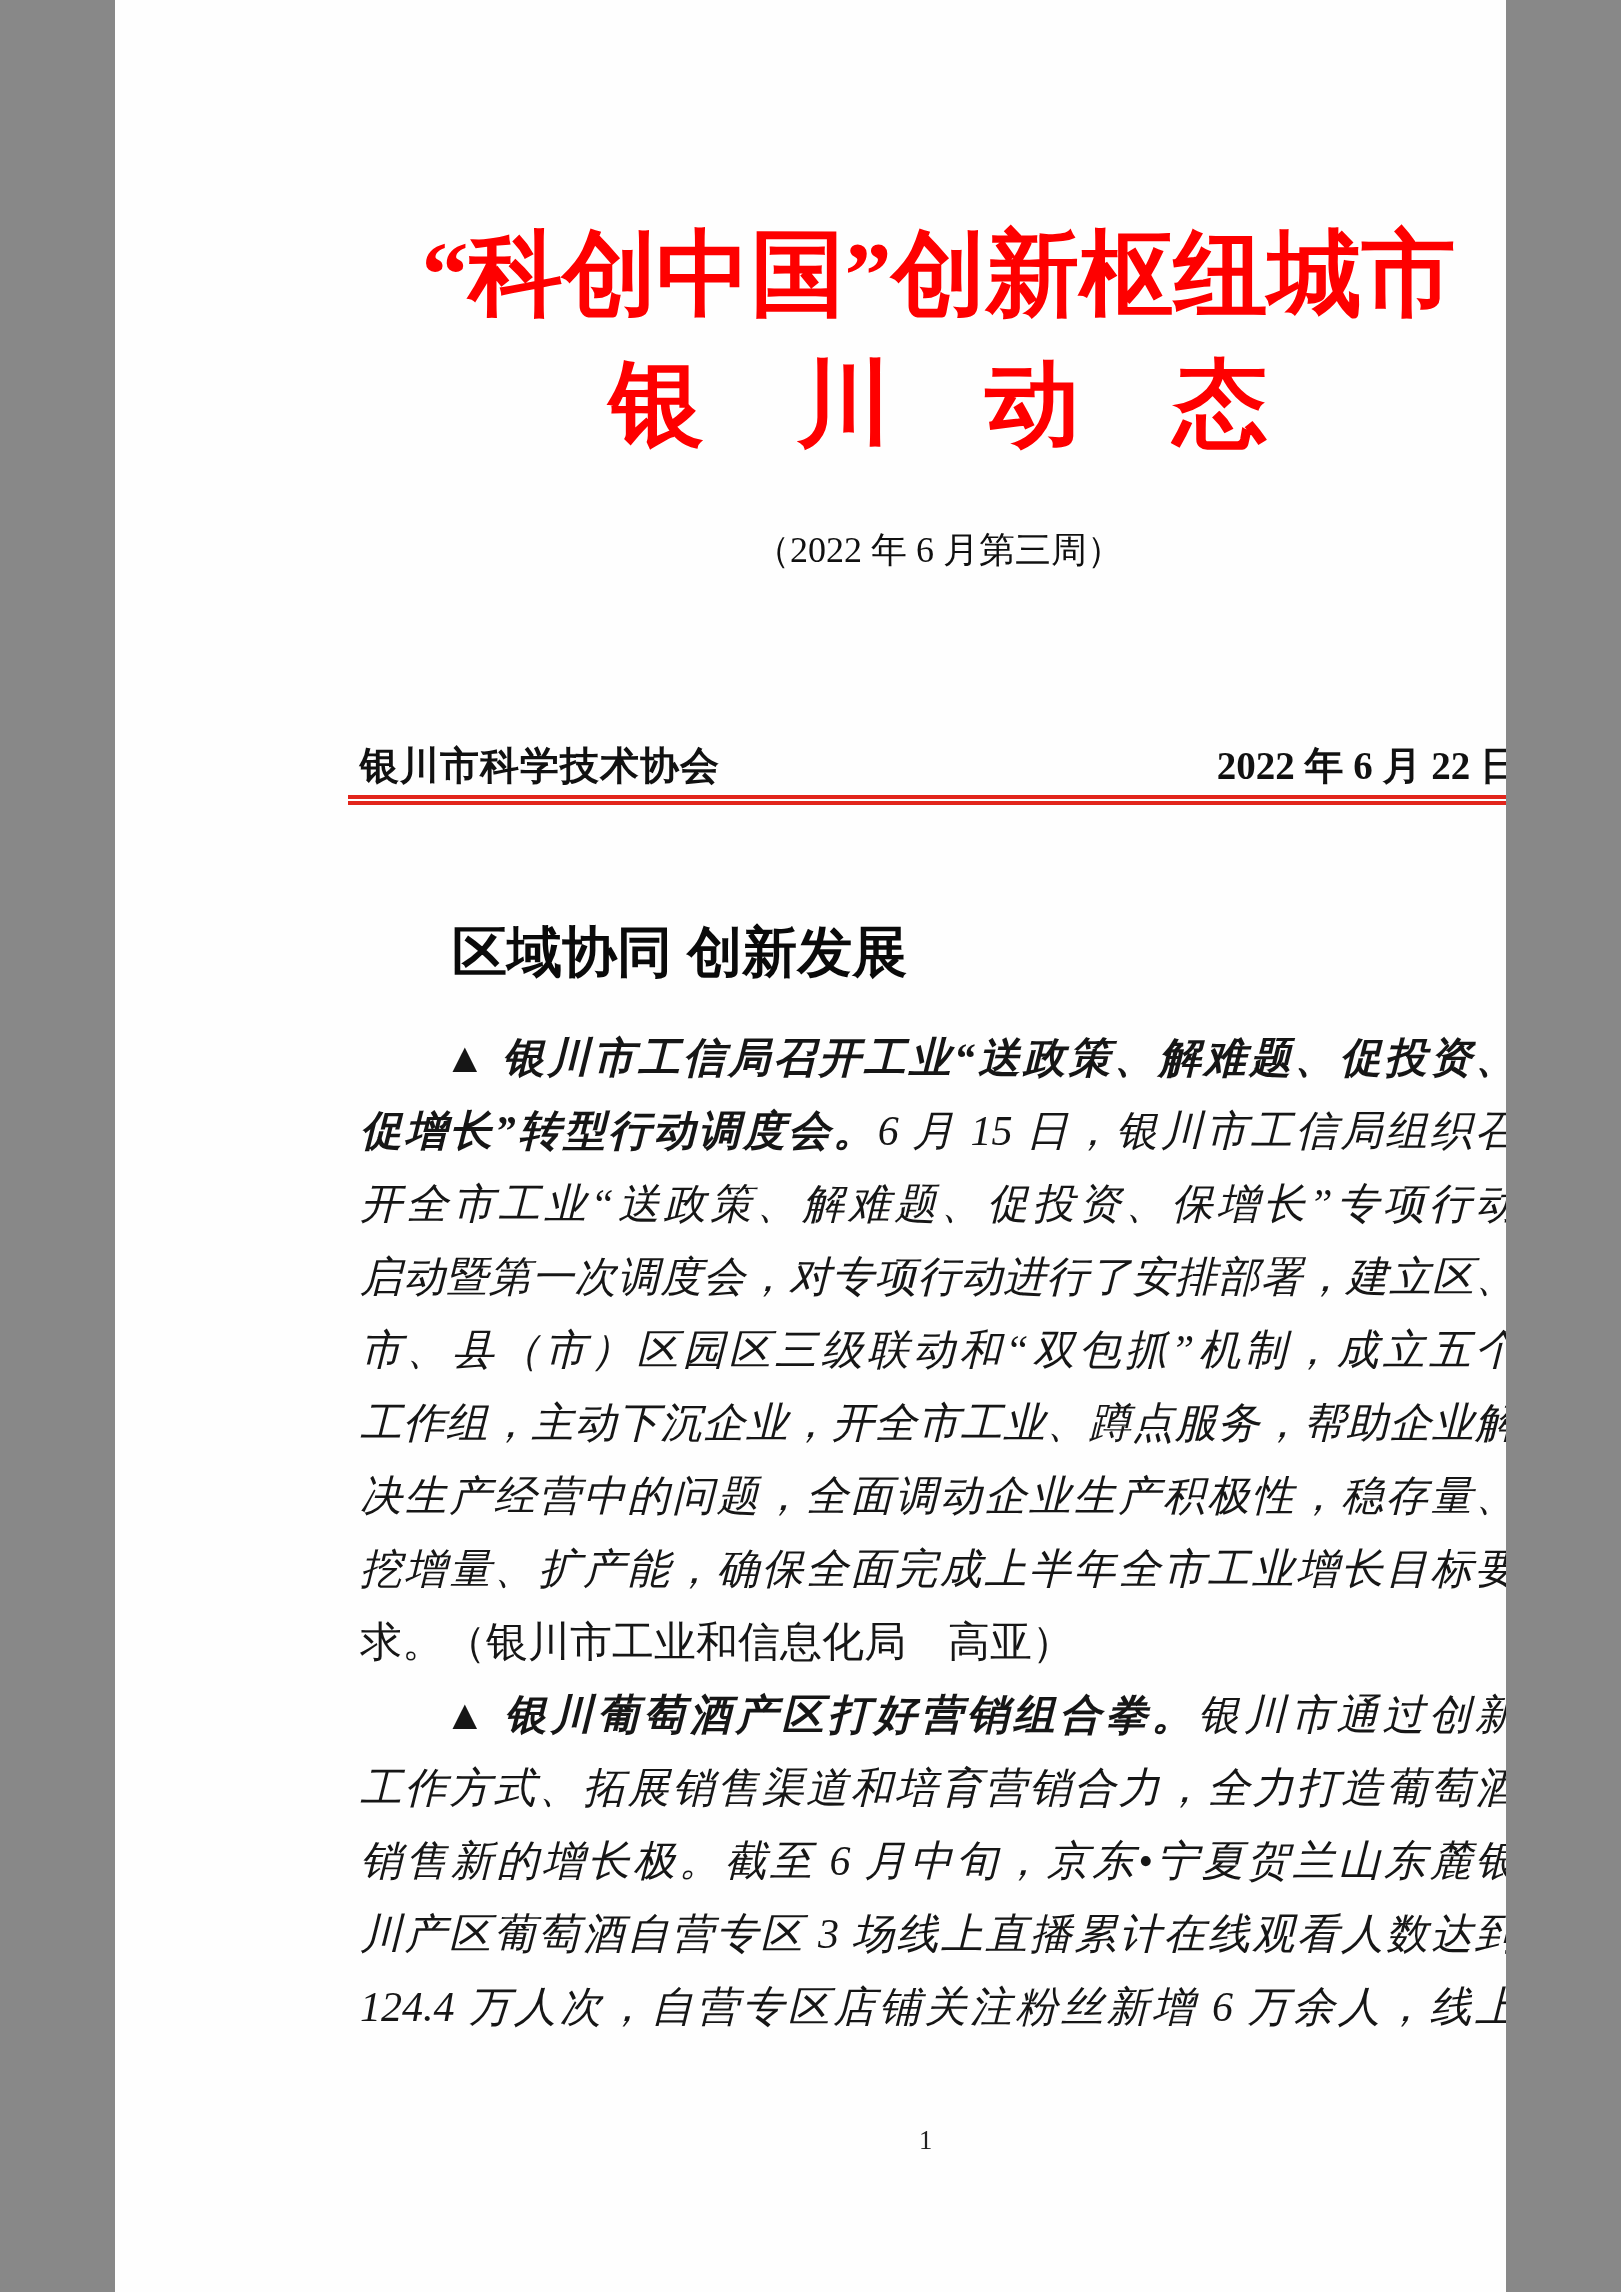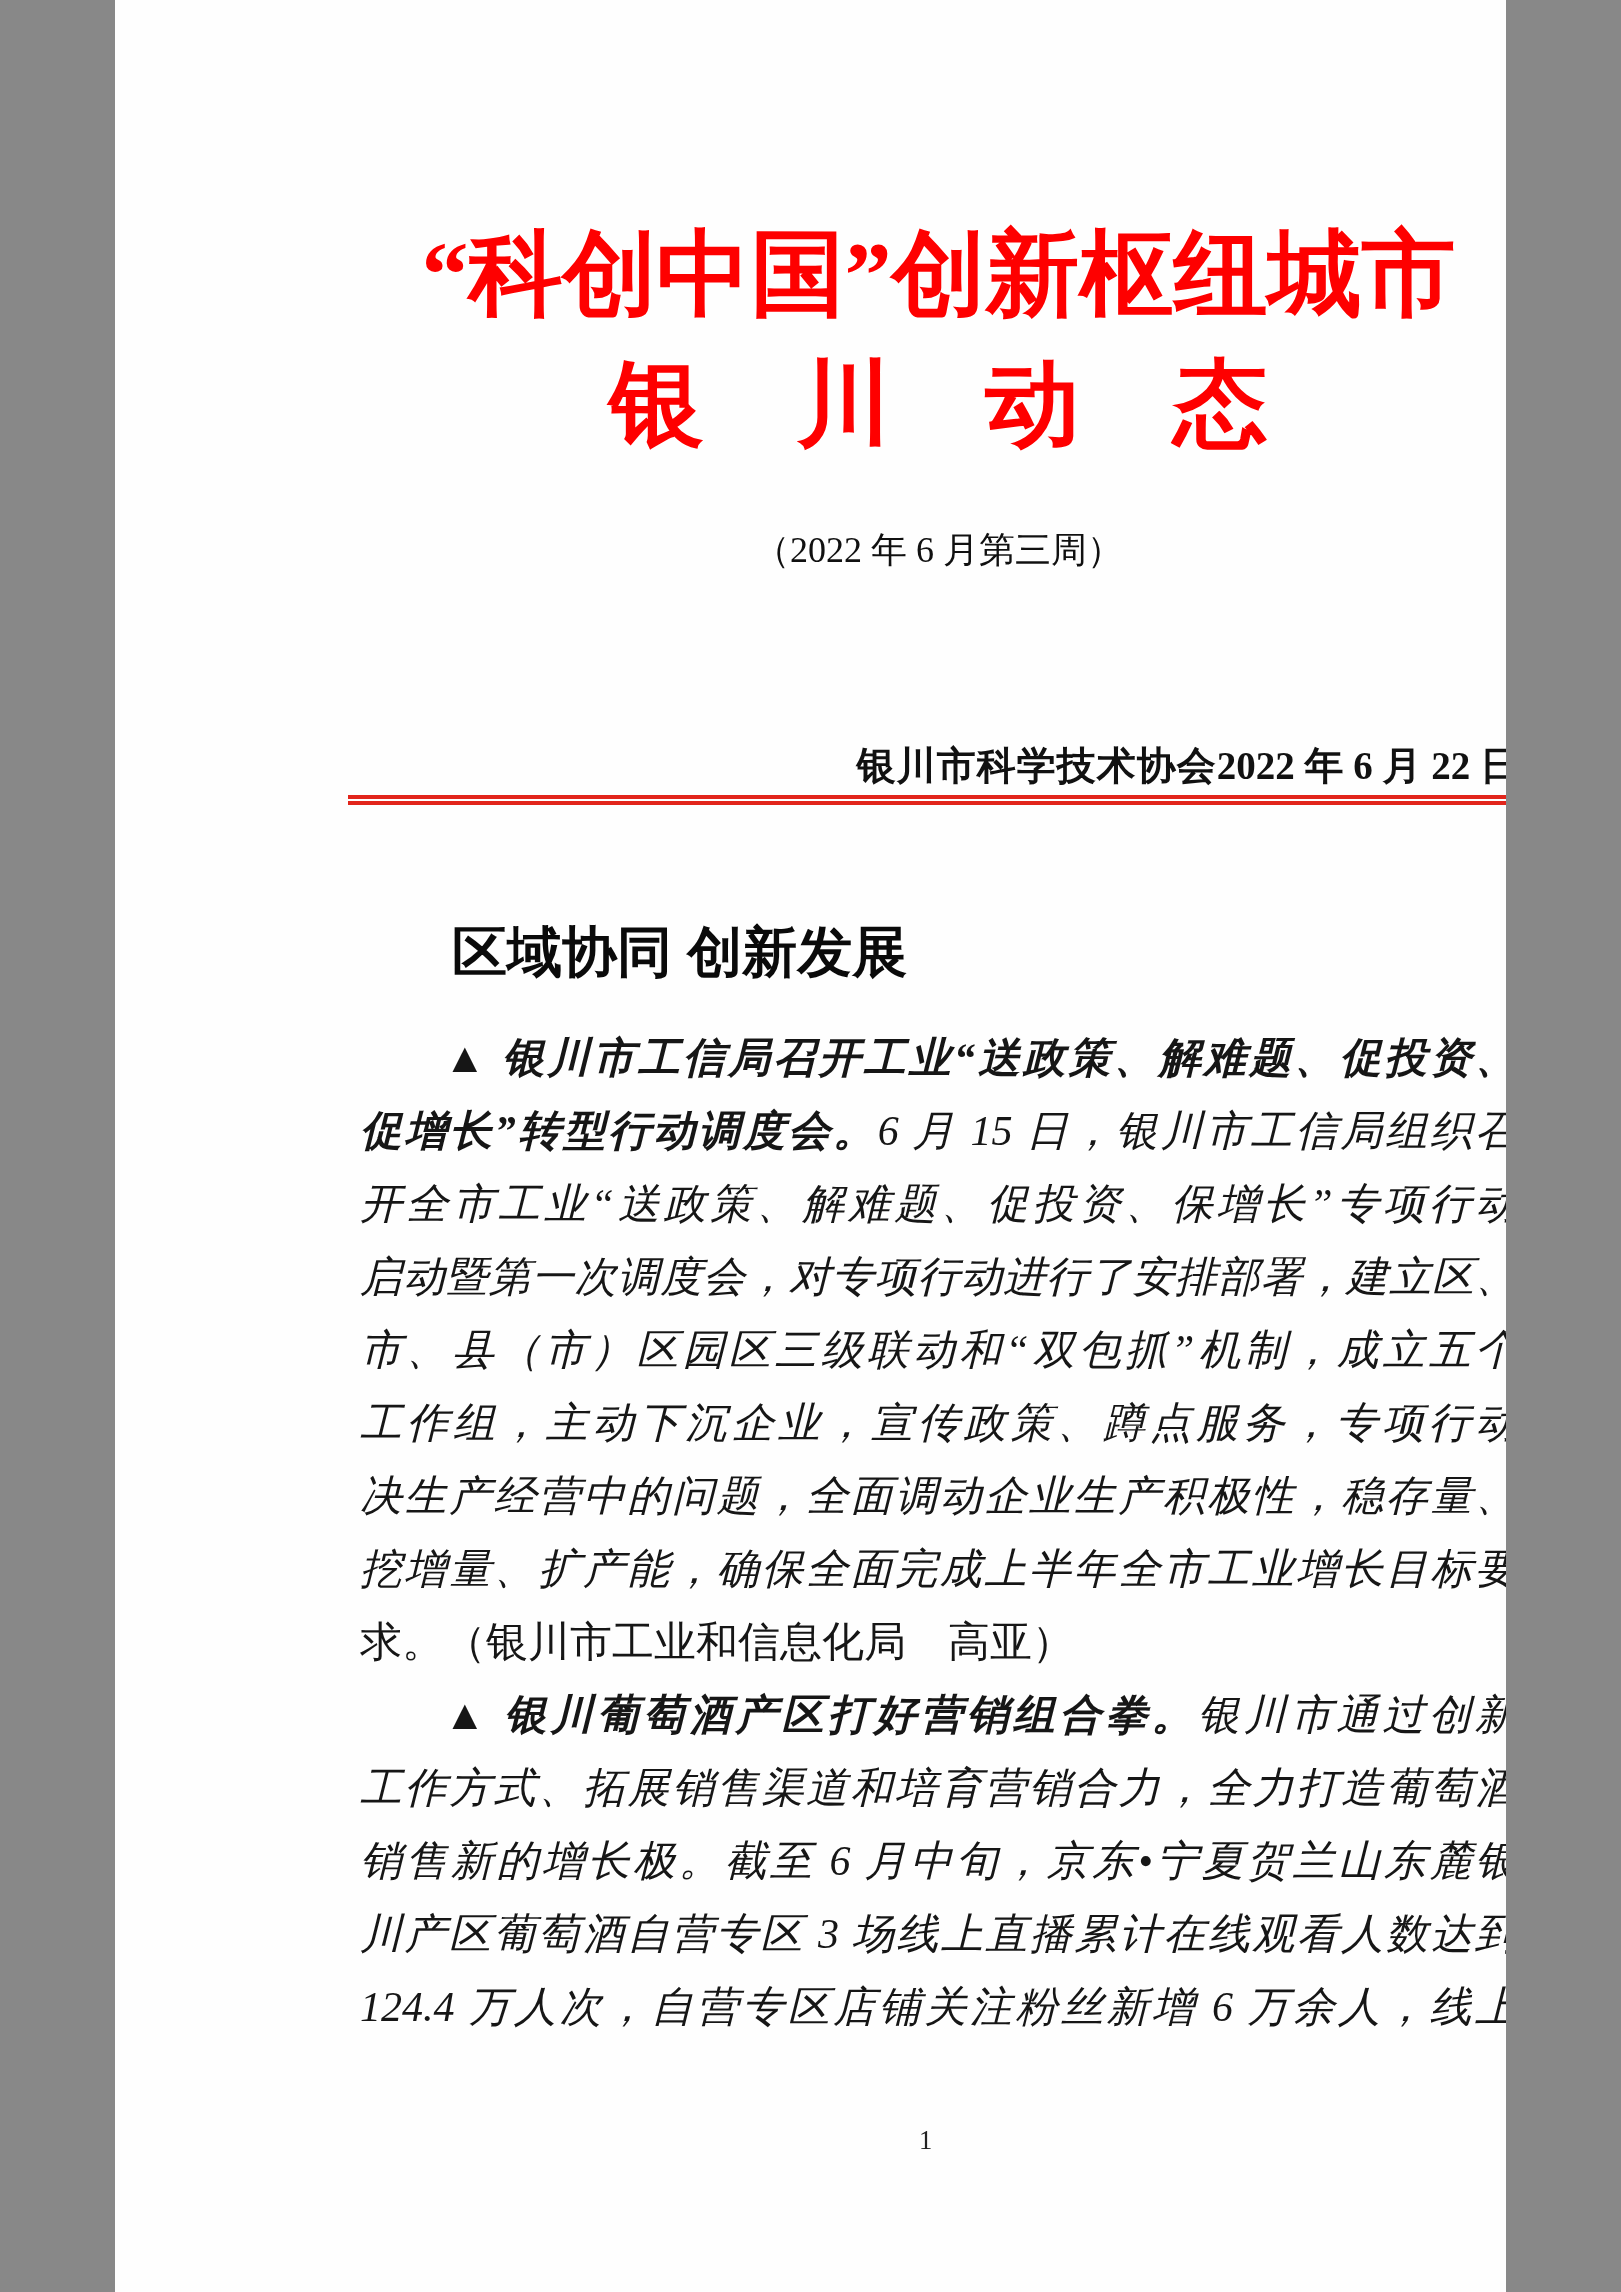--- a/index.html
+++ b/index.html
@@ -23,21 +23,21 @@
   .title-1{top:227px;}
   .title-2{top:357px;}
   .subtitle{
     position:absolute;top:531px;left:245px;width:1157px;
     text-align:center;
     font-size:36px;line-height:1.1;
     color:#101010;
   }
   .masthead{
     position:absolute;top:745px;left:245px;width:1159px;
-    display:flex;justify-content:flex-end;align-items:baseline;
+    display:flex;justify-content:space-between;align-items:baseline;
     font-size:39px;line-height:1.1;
   }
   .issuer{
     font-family:"Liberation Sans","DejaVu Sans",sans-serif;
     font-weight:700;letter-spacing:1px;
   }
   .issue-date{
     font-family:"Liberation Serif","DejaVu Serif",serif;
     font-weight:700;
   }
@@ -92,21 +92,21 @@
   <div class="double-rule" style="border-color: rgb(226, 37, 27);"></div>
 
   <h2 class="section-heading">区域协同 创新发展</h2>
 
   <div class="article-body" id="body-lines">
       <div class="bline just ind"><b>▲ 银川市工信局召开工业“送政策、解难题、促投资、</b></div>
       <div class="bline just"><b>促增长”转型行动调度会。</b><span>6 月 15 日，银川市工信局组织召</span></div>
       <div class="bline just"><span>开全市工业“送政策、解难题、促投资、保增长”专项行动</span></div>
       <div class="bline just"><span>启动暨第一次调度会，对专项行动进行了安排部署，建立区、</span></div>
       <div class="bline just"><span>市、县（市）区园区三级联动和“双包抓”机制，成立五个</span></div>
-      <div class="bline just"><span>工作组，主动下沉企业，宣传政策、蹲点服务，专项行动</span></div>
+      <div class="bline just"><span>工作组，主动下沉企业，开全市工业、蹲点服务，帮助企业解</span></div>
       <div class="bline just"><span>决生产经营中的问题，全面调动企业生产积极性，稳存量、</span></div>
       <div class="bline just"><span>挖增量、扩产能，确保全面完成上半年全市工业增长目标要</span></div>
       <div class="bline"><span>求。（银川市工业和信息化局　高亚）</span></div>
       <div class="bline just ind"><b>▲ 银川葡萄酒产区打好营销组合拳。</b><span>银川市通过创新</span></div>
       <div class="bline just"><span>工作方式、拓展销售渠道和培育营销合力，全力打造葡萄酒</span></div>
       <div class="bline just"><span>销售新的增长极。截至 6 月中旬，京东•宁夏贺兰山东麓银</span></div>
       <div class="bline just"><span>川产区葡萄酒自营专区 3 场线上直播累计在线观看人数达到</span></div>
       <div class="bline just"><span>124.4 万人次，自营专区店铺关注粉丝新增 6 万余人，线上</span></div>
     </div>
 

